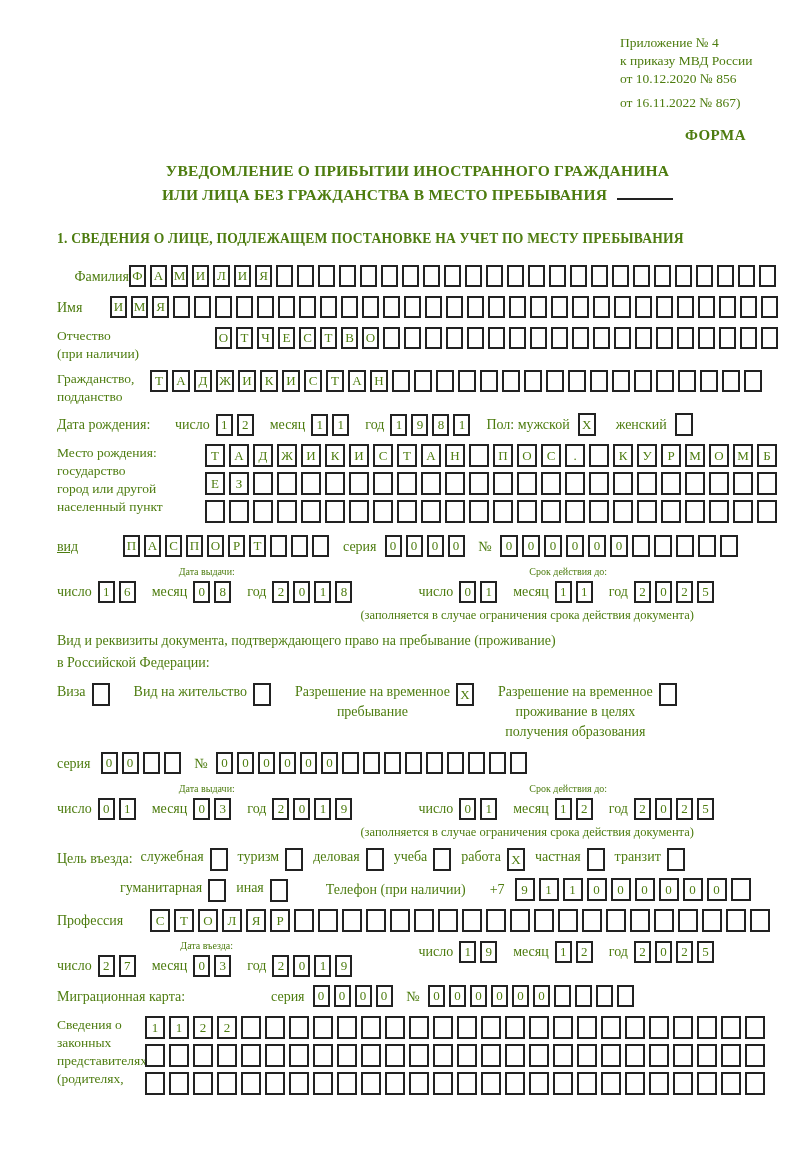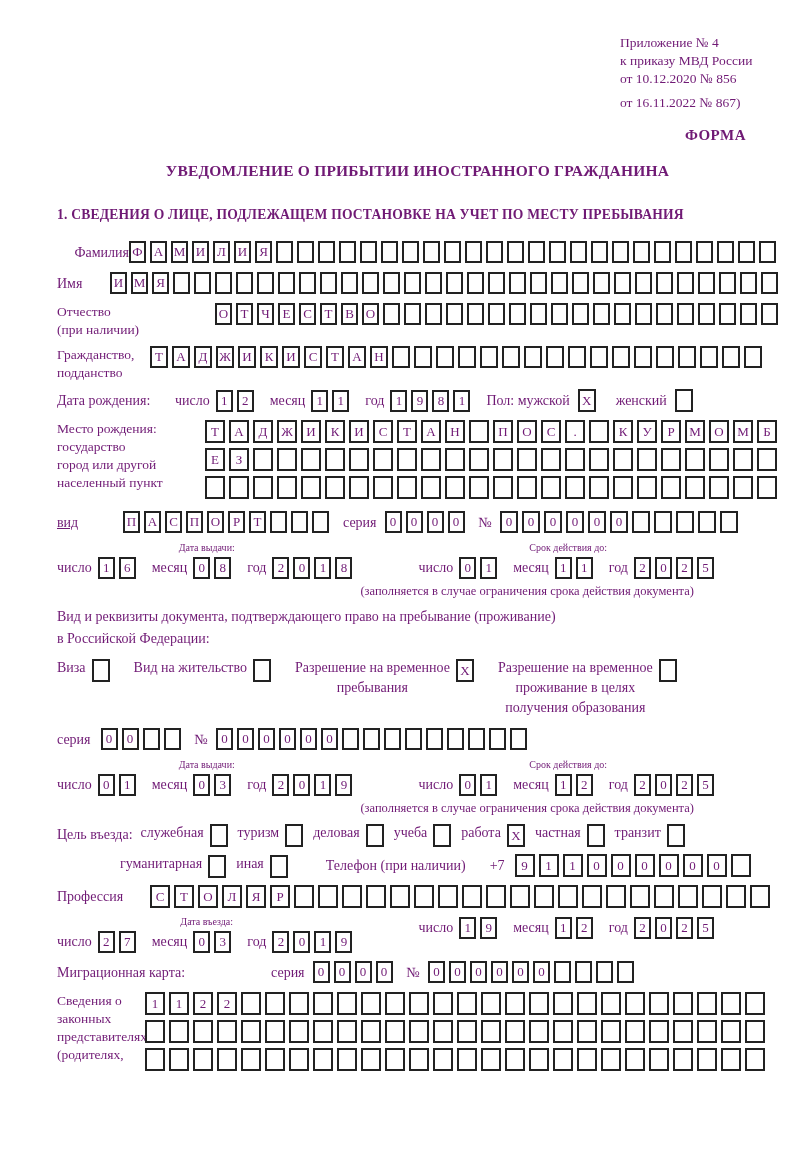--- a/index.html
+++ b/index.html
@@ -1,16 +1,16 @@
 <!DOCTYPE html>
 <html><head>
 <meta charset="utf-8">
 <style>
   html,body{margin:0;padding:0;background:#fff;}
-  .page{width:800px;height:1163px;background:#fff;color:#701a75;box-sizing:border-box;
+  .page{width:800px;height:1163px;background:#fff;color:#4d7c0f;box-sizing:border-box;
         padding:34px 22px 0 57px;font-family:"Liberation Serif","DejaVu Serif",serif;overflow:hidden;}
   .meta{margin-left:563px;font-size:13.5px;line-height:1.4;}
   .meta .lbl-line:nth-child(4){margin-top:6px;}
   .forma{text-align:right;padding-right:32px;font-weight:bold;font-size:15px;margin-top:15px;letter-spacing:.5px;}
   .title{text-align:center;font-weight:bold;font-size:15.5px;margin-top:15px;line-height:1.55;letter-spacing:.2px;}
   .title-underline{display:inline-block;width:56px;border-bottom:2px solid #222;margin-left:10px;}
   .section-title{font-weight:bold;font-size:13.6px;margin-top:24px;margin-bottom:18px;letter-spacing:.2px;}
 
   .frow{display:flex;align-items:flex-start;margin-bottom:7px;}
   .flabel{font-size:14px;flex:none;line-height:24px;}
@@ -63,20 +63,23 @@
   <div class="meta">
       <div class="lbl-line">Приложение № 4</div>
       <div class="lbl-line">к приказу МВД России</div>
       <div class="lbl-line">от 10.12.2020 № 856</div>
       <div class="lbl-line">от 16.11.2022 № 867)</div>
     </div>
   <div class="forma">ФОРМА</div>
 
   <div class="title">
     <div>УВЕДОМЛЕНИЕ О ПРИБЫТИИ ИНОСТРАННОГО ГРАЖДАНИНА</div>
+    <div>
+      <span>ИЛИ ЛИЦА БЕЗ ГРАЖДАНСТВА В МЕСТО ПРЕБЫВАНИЯ</span><span class="title-underline"></span>
+    </div>
   </div>
 
   <div class="section-title">1. СВЕДЕНИЯ О ЛИЦЕ, ПОДЛЕЖАЩЕМ ПОСТАНОВКЕ НА УЧЕТ ПО МЕСТУ ПРЕБЫВАНИЯ</div>
 
   <div class="frow">
     <div class="flabel w-fam">Фамилия</div>
     <div class="cells">
         <span class="cell">Ф</span>
         <span class="cell">А</span>
         <span class="cell">М</span>
@@ -420,21 +423,21 @@
       </span>
       <span class="opt">
         <span class="opt-label">
           <div class="opt-line">Вид на жительство</div>
         </span>
         <span class="cell cb"></span>
       </span>
       <span class="opt">
         <span class="opt-label">
           <div class="opt-line">Разрешение на временное</div>
-          <div class="opt-line">пребывания</div>
+          <div class="opt-line">пребывание</div>
         </span>
         <span class="cell cb">X</span>
       </span>
       <span class="opt">
         <span class="opt-label">
           <div class="opt-line">Разрешение на временное</div>
           <div class="opt-line">проживание в целях</div>
           <div class="opt-line">получения образования</div>
         </span>
         <span class="cell cb"></span>

